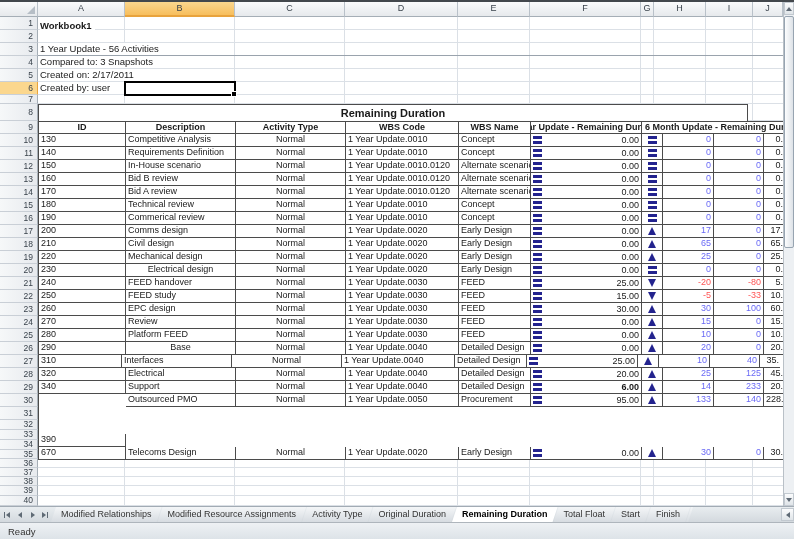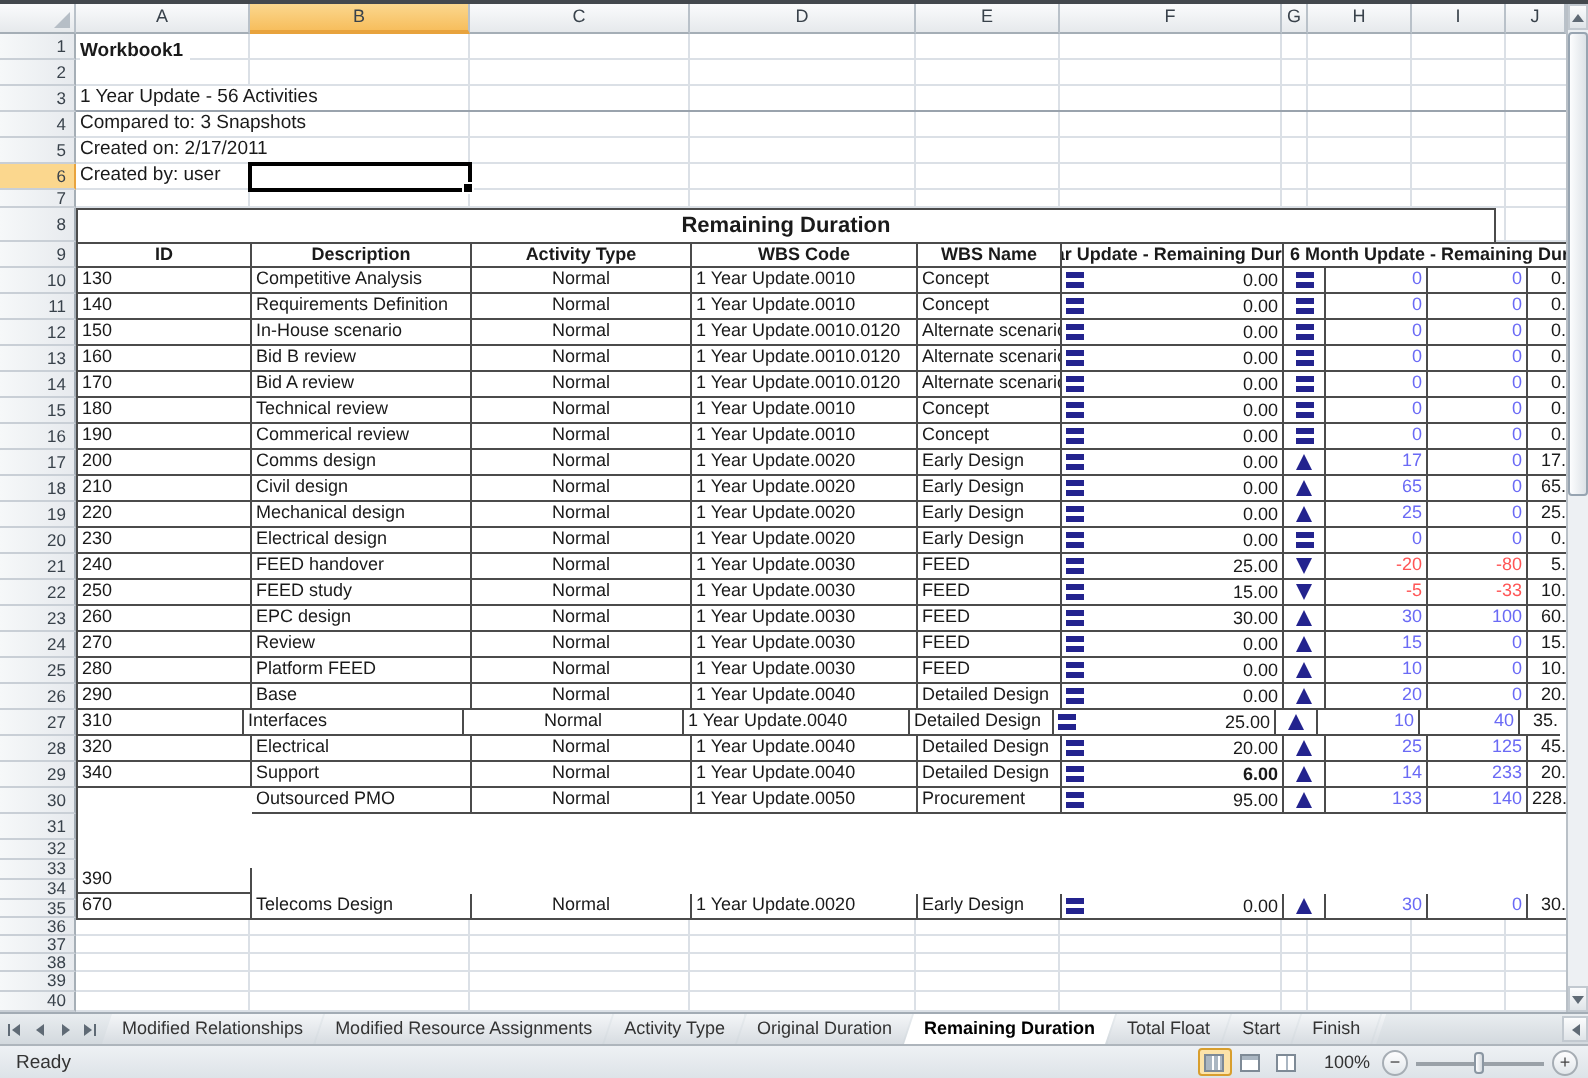--- a/index.html
+++ b/index.html
@@ -422,21 +422,21 @@
         </div>
         <div class="tc c-icon" style="width: 21px;">
           <div class="ic ic-up"></div>
         </div>
         <div class="tc c-num" style="width: 51px;">25</div>
         <div class="tc c-num" style="width: 50px;">0</div>
         <div class="tc c-val" style="width: 20px;">25.</div>
       </div>
       <div class="trow">
         <div class="tc c-id" style="width: 87px;">230</div>
-        <div class="tc c-left" style="width: 110px;">Electrical design</div>
+        <div class="tc c-left" style="width: 110px; text-align: center;">Electrical design</div>
         <div class="tc c-center" style="width: 110px;">Normal</div>
         <div class="tc c-left" style="width: 113px;">1 Year Update.0020</div>
         <div class="tc c-left" style="width: 72px;">Early Design</div>
         <div class="tc c-base" style="width: 111px;">
           <div class="ic ic-equal"></div>
           <div class="bnum">0.00</div>
         </div>
         <div class="tc c-icon" style="width: 21px;">
           <div class="ic ic-equal"></div>
         </div>
@@ -524,21 +524,21 @@
         </div>
         <div class="tc c-icon" style="width: 21px;">
           <div class="ic ic-up"></div>
         </div>
         <div class="tc c-num" style="width: 51px;">10</div>
         <div class="tc c-num" style="width: 50px;">0</div>
         <div class="tc c-val" style="width: 20px;">10.</div>
       </div>
       <div class="trow">
         <div class="tc c-id" style="width: 87px;">290</div>
-        <div class="tc c-left" style="width: 110px;">Base</div>
+        <div class="tc c-left" style="width: 110px; text-align: center;">Base</div>
         <div class="tc c-center" style="width: 110px;">Normal</div>
         <div class="tc c-left" style="width: 113px;">1 Year Update.0040</div>
         <div class="tc c-left" style="width: 72px;">Detailed Design</div>
         <div class="tc c-base" style="width: 111px;">
           <div class="ic ic-equal"></div>
           <div class="bnum">0.00</div>
         </div>
         <div class="tc c-icon" style="width: 21px;">
           <div class="ic ic-up"></div>
         </div>
@@ -672,31 +672,14 @@
     <div id="hscroll">
       <div class="hbtn">
           <div class="tri-left"></div>
         </div>
 
     </div>
   </div>
 
   <div id="statusbar">
     <span id="ready">Ready</span>
-    <div id="sb-right">
-      <div class="viewbtn sel">
-          <div class="vicon normal"></div>
-        </div>
-      <div class="viewbtn">
-          <div class="vicon layout"></div>
-        </div>
-      <div class="viewbtn">
-          <div class="vicon preview"></div>
-        </div>
-      <span id="zoom-label">100%</span>
-      <div class="zbtn">−</div>
-      <div id="ztrack">
-          <div id="zthumb"></div>
-        </div>
-      <div class="zbtn">+</div>
-    </div>
   </div>
 </div>
 
 </body></html>

